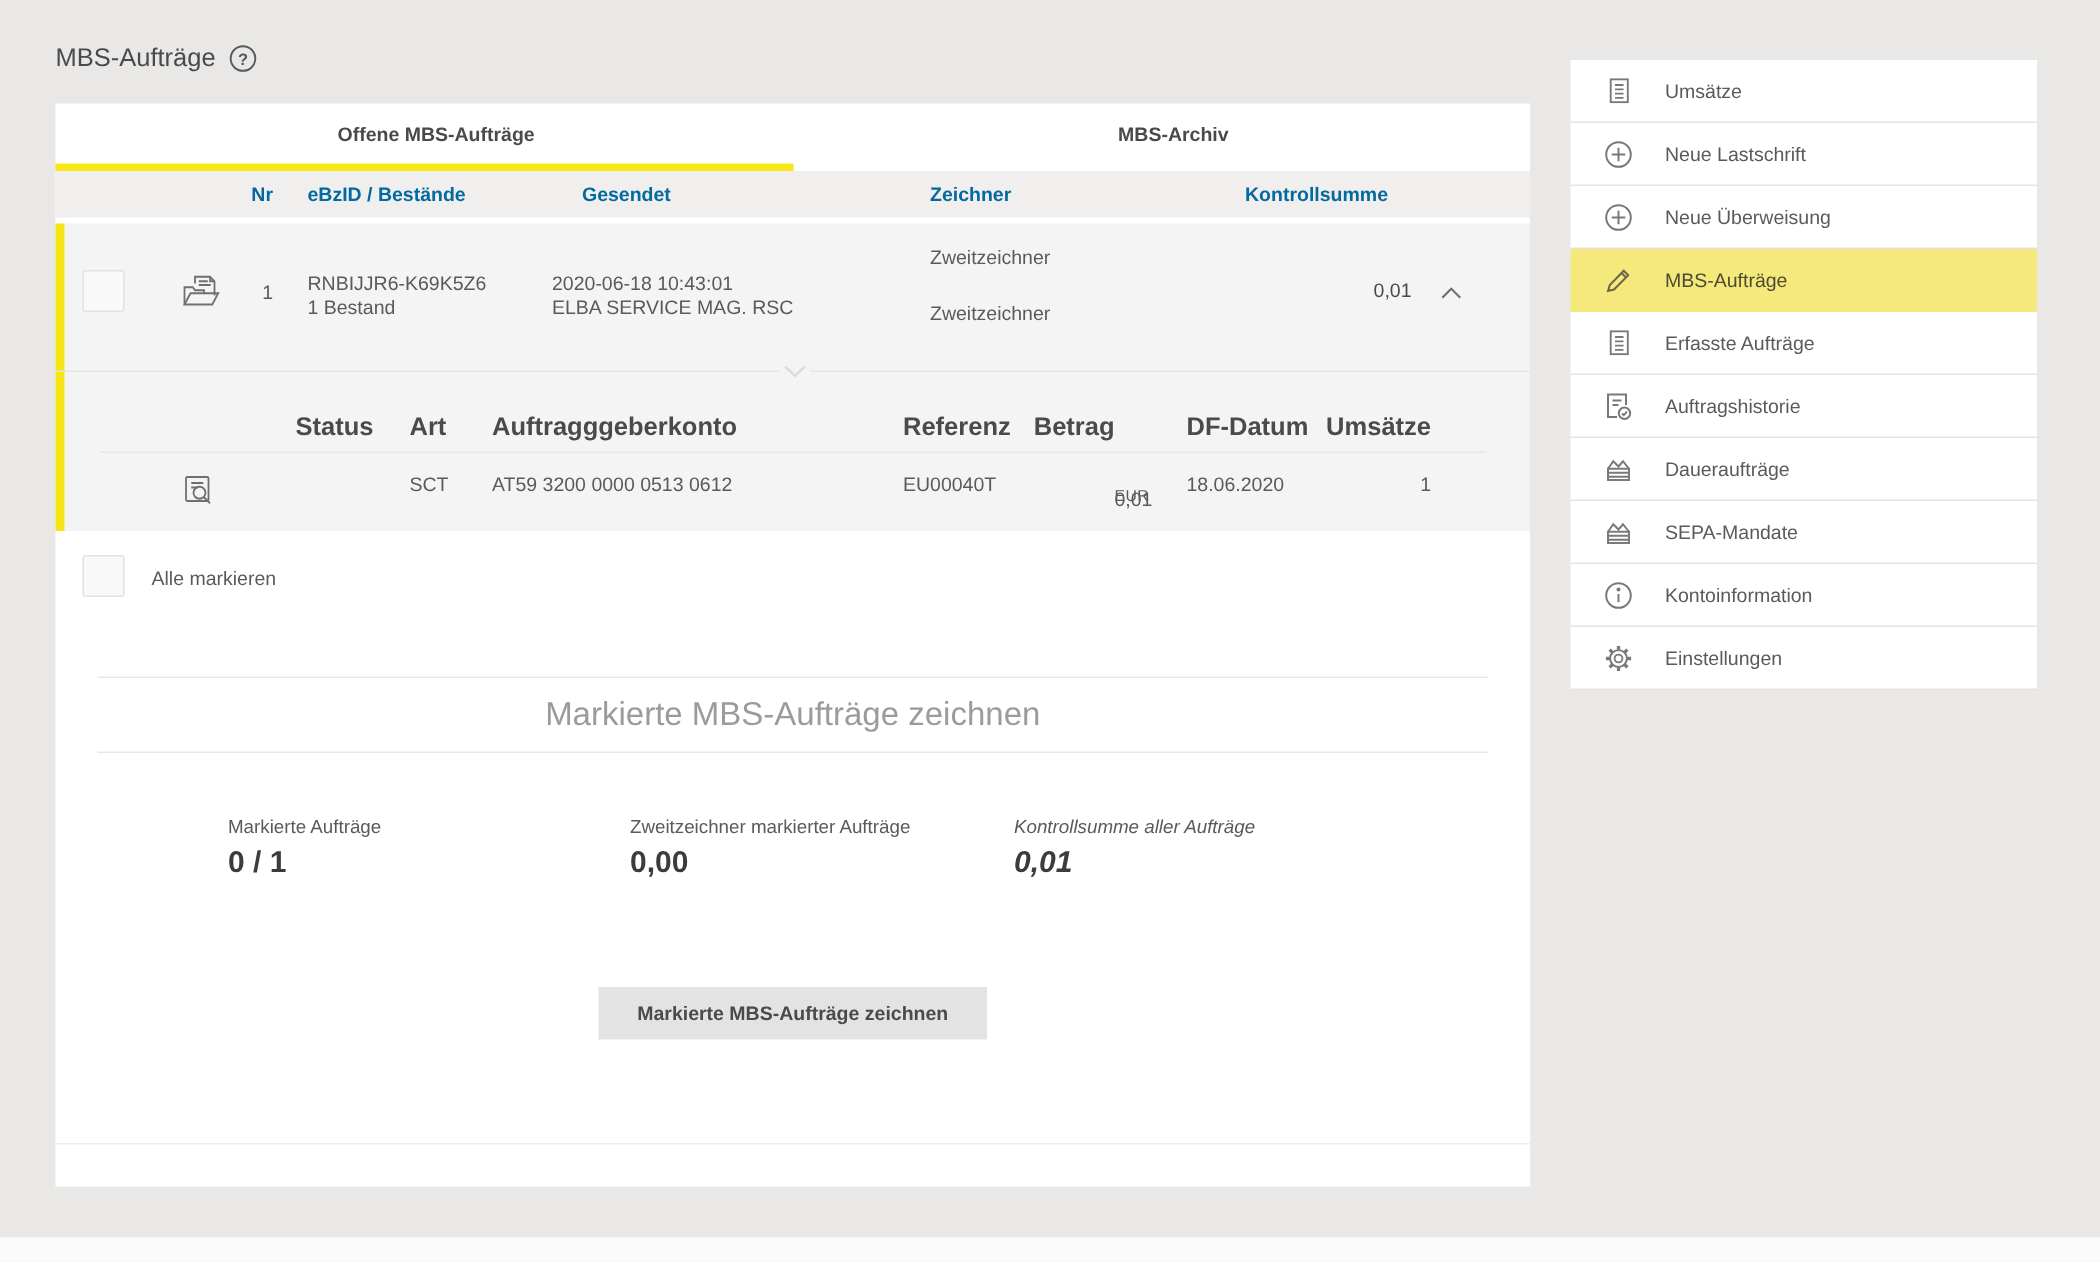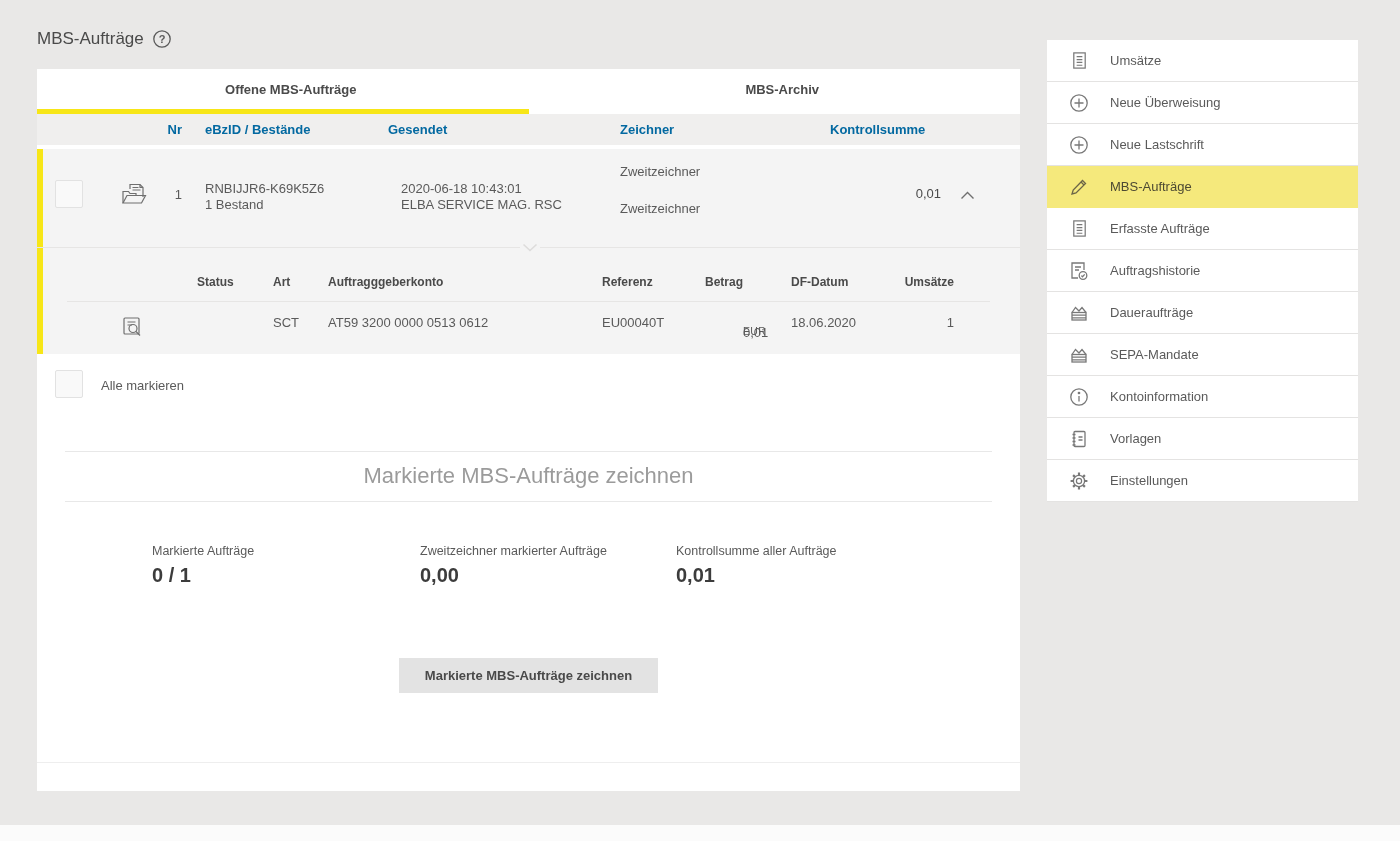--- a/index.html
+++ b/index.html
@@ -38,31 +38,31 @@
 
   
   .order-block { position:relative; margin-top:4px; height:205px; background:#f4f4f4; }
   .order-block::before { content:""; position:absolute; left:0; top:0; bottom:0; width:6px; background:#f7e617; }
   .cell { position:absolute; font-size:13px; color:#5a5a5a; }
   .checkbox { position:absolute; width:28px; height:28px; background:#f9f9f9; border:1px solid #e2e2e2; border-radius:2px; cursor:pointer; }
   .row-check { left:18px; top:31px; }
   .folder-ic { position:absolute; left:84px; top:33px; }
   .c-nr   { left:98px; top:38px; width:47px; text-align:right; }
   .c-ebzid { left:168px; top:32px; line-height:16px; }
-  .c-gesendet { left:364px; top:32px; line-height:16px; }
+  .c-gesendet { left:331px; top:32px; line-height:16px; }
   .c-z1 { left:583px; top:15px; }
   .c-z2 { left:583px; top:52px; }
   .c-ksum { left:790px; top:37px; width:114px; text-align:right; color:#4a4a4a; }
   .collapse-btn { position:absolute; left:918px; top:34px; width:24px; height:24px; cursor:pointer; display:flex; align-items:center; justify-content:center; }
 
   .block-divider { position:absolute; left:0; right:0; top:98px; border-top:1px solid #e6e5e4; }
   .divider-chev { position:absolute; left:50%; top:-5px; margin-left:-9px; background:#f4f4f4; padding:0 2px; }
 
   
-  .sub-head { position:absolute; top:126px; left:0; right:0; height:22px; font-size:12px; font-weight:700; color:#4a4a4a; }
+  .sub-head { position:absolute; top:126px; left:0; right:0; height:22px; font-size:17px; font-weight:700; color:#4a4a4a; }
   .sub-head span { position:absolute; }
   .s-status { left:160px; }
   .s-art { left:236px; }
   .s-konto { left:291px; }
   .s-ref { left:526px;padding-left:39px; }
   .s-betrag { left:630px; width:76px; text-align:right; }
   .s-dfdatum { left:754px; }
   .s-umsaetze { left:846px; width:71px; text-align:right; }
   .sub-divider { position:absolute; left:30px; right:30px; top:152px; border-top:1px solid #e6e5e4; }
   .sub-row { position:absolute; top:156px; left:0; right:0; height:38px; font-size:13px; color:#5a5a5a; }
@@ -74,21 +74,21 @@
   .select-all { position:relative; height:40px; margin-top:12px; }
   .all-check { left:18px; top:4px; }
   .select-all-label { position:absolute; left:64px; top:12px; font-size:13px; color:#5a5a5a;text-align:right; }
 
   
   .hr { border:none; border-top:1px solid #e8e8e8; margin:0 28px; }
   .hr1 { margin-top:45px; }
   .sign-heading { text-align:center; font-size:22px; font-weight:400; color:#9b9b9b; padding:11px 0 12px; }
   .stats { position:relative; height:64px; margin-top:42px; }
   .stat { position:absolute; top:0; }
-  .stat-1 { left:115px; } .stat-2 { left:383px; } .stat-3 { left:639px; }
+  .stat-1 { left:115px; } .stat-2 { left:383px; } .stat-3 { left:639px;font-style:italic; }
   .stat .lbl { font-size:12.5px; color:#5a5a5a; }
   .stat .val { font-size:20px; font-weight:700; color:#3c3c3c; margin-top:6px; }
   .btn-row { text-align:center; margin-top:50px; }
   .sign-button { display:inline-block; background:#e3e3e3; border:none; color:#4a4a4a;
                  font-family:inherit; font-size:13px; font-weight:700; padding:10px 26px; cursor:pointer; }
   .panel-footer-line { position:absolute; left:0; right:0; bottom:28px; border-top:1px solid #eeeeee; }
 
   
   .sidebar { position:absolute; left:1047px; top:40px; width:311px; }
   .side-item { display:flex; align-items:center; height:42px; background:#ffffff;
@@ -253,31 +253,31 @@
     <span>Umsätze</span>
   </div>
 
   <div class="side-item">
     <span class="ic">
       <svg width="20" height="20" viewBox="0 0 20 20" fill="none" stroke="#787878" stroke-width="1.3">
         <circle cx="10" cy="10" r="8.2"></circle>
           <path d="M10 5.5 V14.5 M5.5 10 H14.5"></path>
       </svg>
     </span>
-    <span>Neue Überweisung</span>
+    <span>Neue Lastschrift</span>
   </div>
 
   <div class="side-item">
     <span class="ic">
       <svg width="20" height="20" viewBox="0 0 20 20" fill="none" stroke="#787878" stroke-width="1.3">
         <circle cx="10" cy="10" r="8.2"></circle>
           <path d="M10 5.5 V14.5 M5.5 10 H14.5"></path>
       </svg>
     </span>
-    <span>Neue Lastschrift</span>
+    <span>Neue Überweisung</span>
   </div>
 
   <div class="side-item active">
     <span class="ic">
       <svg width="20" height="20" viewBox="0 0 20 20" fill="none" stroke="#6b6547" stroke-width="1.3">
         <path d="M3 17 L4.2 13 L13.5 3.5 L16.5 6.5 L7 16 L3 17 Z"></path>
         <path d="M12 5 L15 8"></path>
       </svg>
     </span>
     <span>MBS-Aufträge</span>
@@ -331,30 +331,20 @@
     <span class="ic">
       <svg width="20" height="20" viewBox="0 0 20 20" fill="none" stroke="#787878" stroke-width="1.3">
         <circle cx="10" cy="10" r="8.2"></circle>
         <path d="M10 9 V14.5"></path>
         <circle cx="10" cy="6" r="0.7" fill="#787878"></circle>
       </svg>
     </span>
     <span>Kontoinformation</span>
   </div>
 
-  <div class="side-item">
-    <span class="ic">
-      <svg width="20" height="20" viewBox="0 0 20 20" fill="none" stroke="#787878" stroke-width="1.3">
-        <rect x="5" y="2.5" width="11" height="15" rx="1"></rect>
-        <path d="M3.5 5.5 h3 M3.5 9 h3 M3.5 12.5 h3 M3.5 16 h3"></path>
-        <path d="M9.5 8 h4 M9.5 11 h4"></path>
-      </svg>
-    </span>
-    <span>Vorlagen</span>
-  </div>
 
   <div class="side-item">
     <span class="ic">
       <svg width="20" height="20" viewBox="0 0 20 20" fill="none" stroke="#787878">
         <circle cx="10" cy="10" r="5.6" stroke-width="1.3"></circle>
         <circle cx="10" cy="10" r="2.6" stroke-width="1.2"></circle>
         <g stroke-width="2.2">
           <path d="M10 1.6 V4.2 M10 15.8 V18.4 M1.6 10 H4.2 M15.8 10 H18.4"></path>
           <path d="M4.1 4.1 L5.9 5.9 M14.1 14.1 L15.9 15.9 M15.9 4.1 L14.1 5.9 M5.9 14.1 L4.1 15.9"></path>
         </g>

